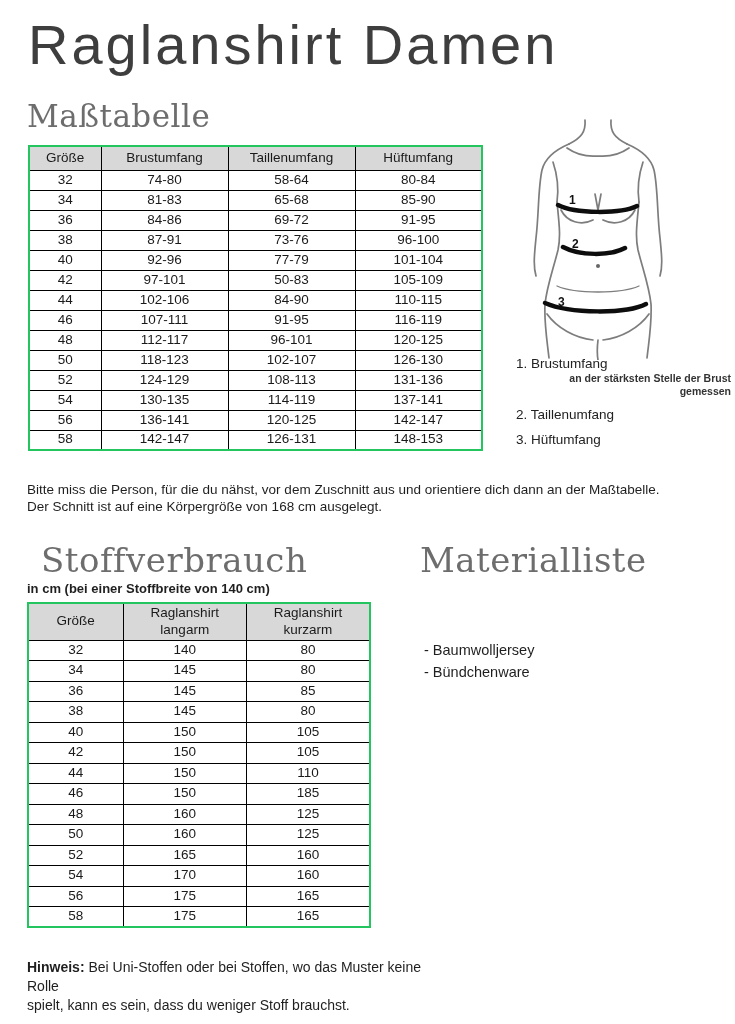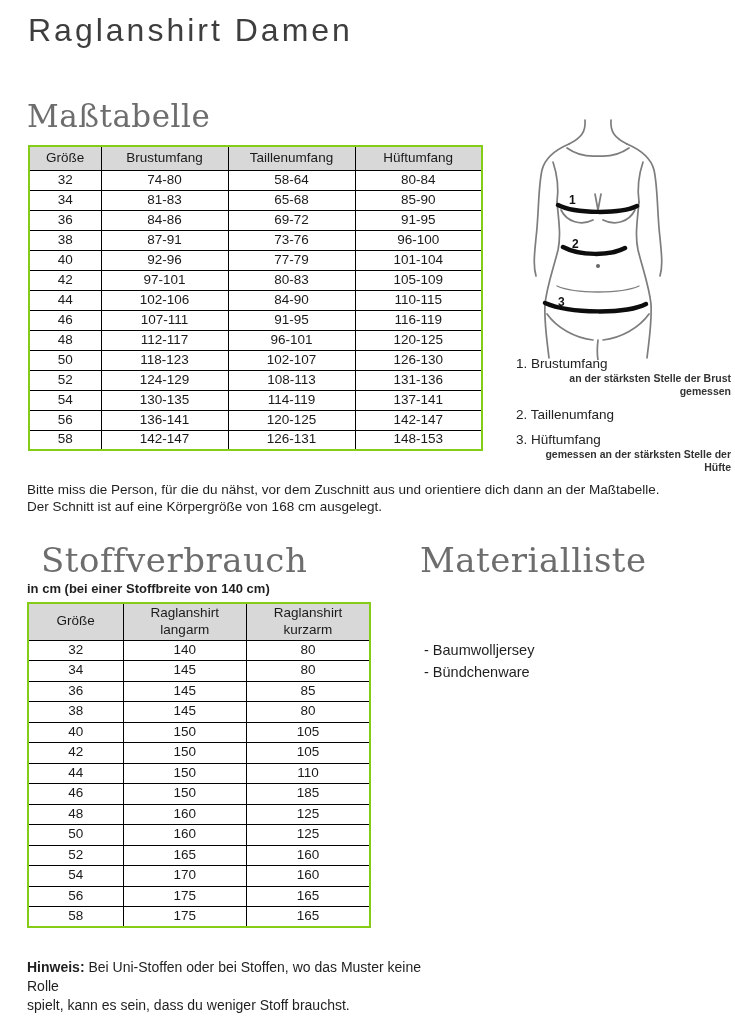--- a/index.html
+++ b/index.html
@@ -3,36 +3,36 @@
 <meta charset="utf-8">
 <style>
   * { margin:0; padding:0; box-sizing:border-box; }
   html,body { width:735px; height:1024px; background:#ffffff; }
   body { position:relative; font-family:"Liberation Sans", sans-serif; color:#1f1f1f; overflow:hidden; }
 
   .abs { position:absolute; }
 
   .page-title {
     left:28px; top:12px;
-    font-size:32px; font-weight:300; letter-spacing:3px; color:#3e3e3e;
+    font-size:56px; font-weight:300; letter-spacing:3px; color:#3e3e3e;
   }
   .display-heading {
     font-family:"DejaVu Serif", serif; font-weight:normal;
     color:#6d6d6d; letter-spacing:0.5px;
   }
   .h-mass  { left:27px; top:98px;  font-size:31px; }
   .h-stoff { left:41px; top:540px; font-size:34px; }
   .h-material { left:420px; top:540px; font-size:34px; }
 
   table { border-collapse:collapse; table-layout:fixed; width:100%;
           font-size:13.5px; color:#1a1a1a; }
   th,td { border:1.5px solid #000; text-align:center; vertical-align:middle;
           padding:0; line-height:1.25; }
   th { background:#d8d8d8; font-weight:normal; white-space:pre-line; }
-  table { border:2px solid #84cc16; }
+  table { border:2px solid #22c55e; }
 
   .t1-wrap { left:28px; top:145px; width:455px; }
   .t1-wrap th { height:24px; }
   .t1-wrap td { height:20px; }
   .t1-wrap th:first-child, .t1-wrap td:first-child { width:72px; }
 
   .t2-wrap { left:27px; top:602px; width:344px; }
   .t2-wrap th { height:37px; }
   .t2-wrap td { height:20.5px; }
   .t2-wrap th:first-child, .t2-wrap td:first-child { width:95px; }
@@ -100,21 +100,21 @@
         </tr>
         <tr>
           <td>40</td>
           <td>92-96</td>
           <td>77-79</td>
           <td>101-104</td>
         </tr>
         <tr>
           <td>42</td>
           <td>97-101</td>
-          <td>80-83</td>
+          <td>50-83</td>
           <td>105-109</td>
         </tr>
         <tr>
           <td>44</td>
           <td>102-106</td>
           <td>84-90</td>
           <td>110-115</td>
         </tr>
         <tr>
           <td>46</td>
@@ -208,21 +208,20 @@
 <div class="abs legend">
     <div class="leg-item">
       <div class="leg-title">1. Brustumfang</div>
       <div class="leg-desc">an der stärksten Stelle der Brust gemessen</div>
     </div>
     <div class="leg-item">
       <div class="leg-title">2. Taillenumfang</div>
     </div>
     <div class="leg-item">
       <div class="leg-title">3. Hüftumfang</div>
-      <div class="leg-desc">gemessen an der stärksten Stelle der Hüfte</div>
     </div>
   </div>
 
 <div class="abs note-block">Bitte miss die Person, für die du nähst, vor dem Zuschnitt aus und orientiere dich dann an der Maßtabelle.
 Der Schnitt ist auf eine Körpergröße von 168 cm ausgelegt.</div>
 
 <div class="abs display-heading h-stoff">Stoffverbrauch</div>
 <div class="abs subtitle">in cm (bei einer Stoffbreite von 140 cm)</div>
 
 <div class="abs t2-wrap">

